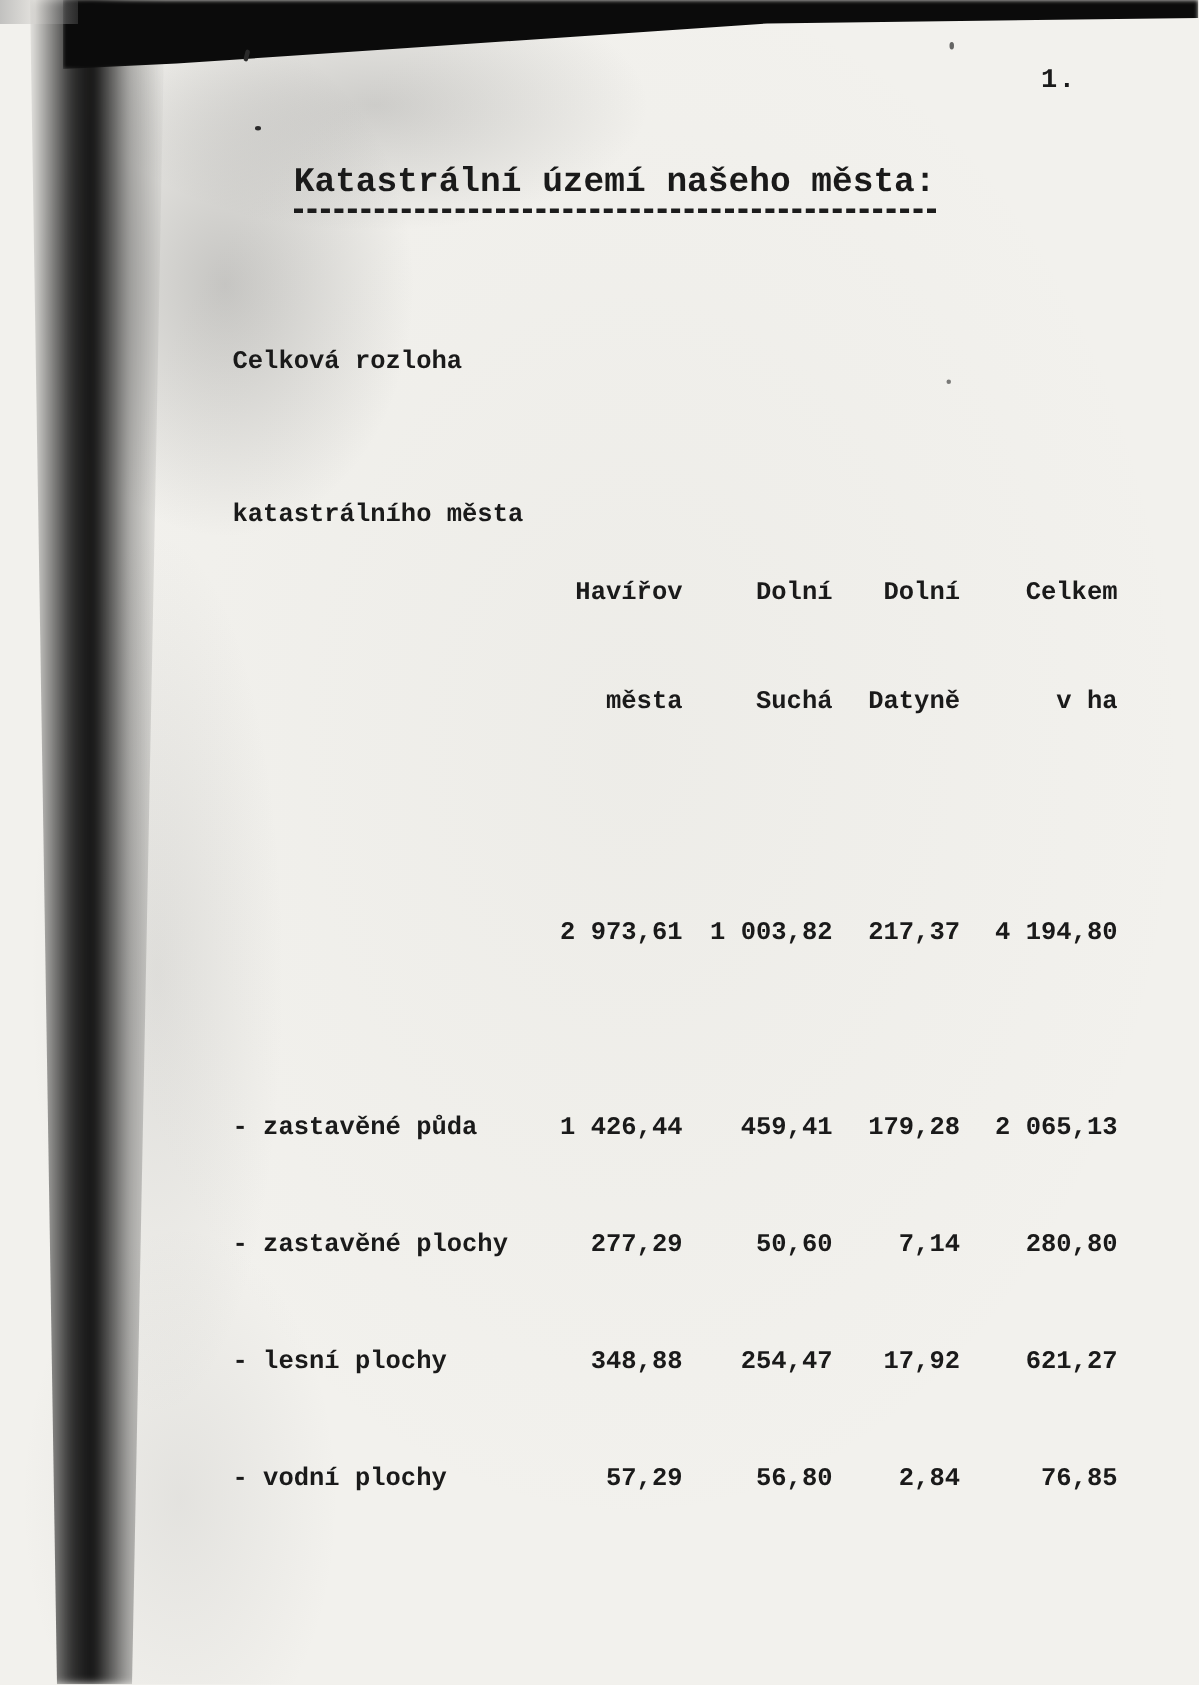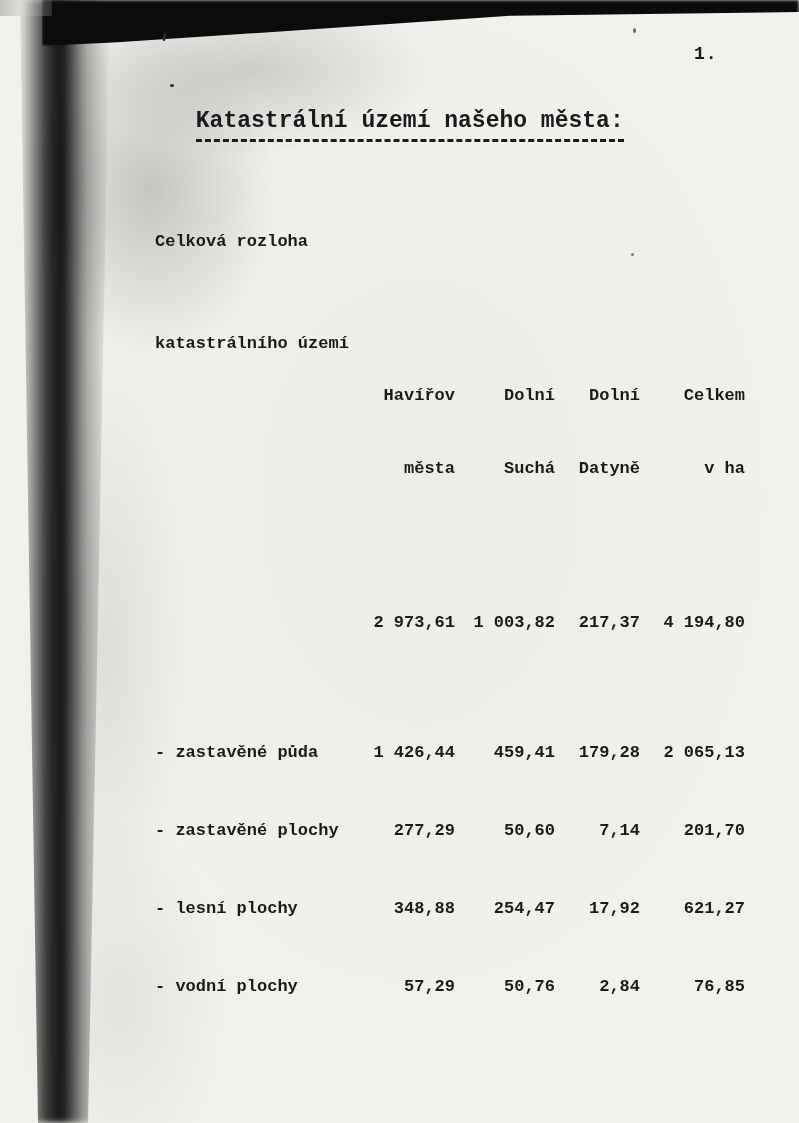--- a/index.html
+++ b/index.html
@@ -88,21 +88,21 @@
 <div class="content">
 
   <div>
     <h1 class="doc-title" style="font-size:23px;font-weight:bold;">Katastrální území našeho města:</h1>
   </div>
 
   <div>
     <div class="intro-line">Celková rozloha</div>
 
     <div class="thead">
-      <span class="tlabel">katastrálního území</span>
+      <span class="tlabel">katastrálního města</span>
       <span class="th c1">
         <span class="l1">Havířov</span>
         <span class="l2">města</span>
       </span>
       <span class="th c2">
         <span class="l1">Dolní</span>
         <span class="l2">Suchá</span>
       </span>
       <span class="th c3">
         <span class="l1">Dolní</span>
@@ -128,33 +128,33 @@
       <span class="tc c1">1 426,44</span>
       <span class="tc c2">459,41</span>
       <span class="tc c3">179,28</span>
       <span class="tc c4">2 065,13</span>
     </div>
     <div class="trow">
       <span class="tlabel">- zastavěné plochy</span>
       <span class="tc c1">277,29</span>
       <span class="tc c2">50,60</span>
       <span class="tc c3">7,14</span>
-      <span class="tc c4">201,70</span>
+      <span class="tc c4">280,80</span>
     </div>
     <div class="trow">
       <span class="tlabel">- lesní plochy</span>
       <span class="tc c1">348,88</span>
       <span class="tc c2">254,47</span>
       <span class="tc c3">17,92</span>
       <span class="tc c4">621,27</span>
     </div>
     <div class="trow">
       <span class="tlabel">- vodní plochy</span>
       <span class="tc c1">57,29</span>
-      <span class="tc c2">50,76</span>
+      <span class="tc c2">56,80</span>
       <span class="tc c3">2,84</span>
       <span class="tc c4">76,85</span>
     </div>
     
     
   </div>
 
 </div>
 
 </body></html>

